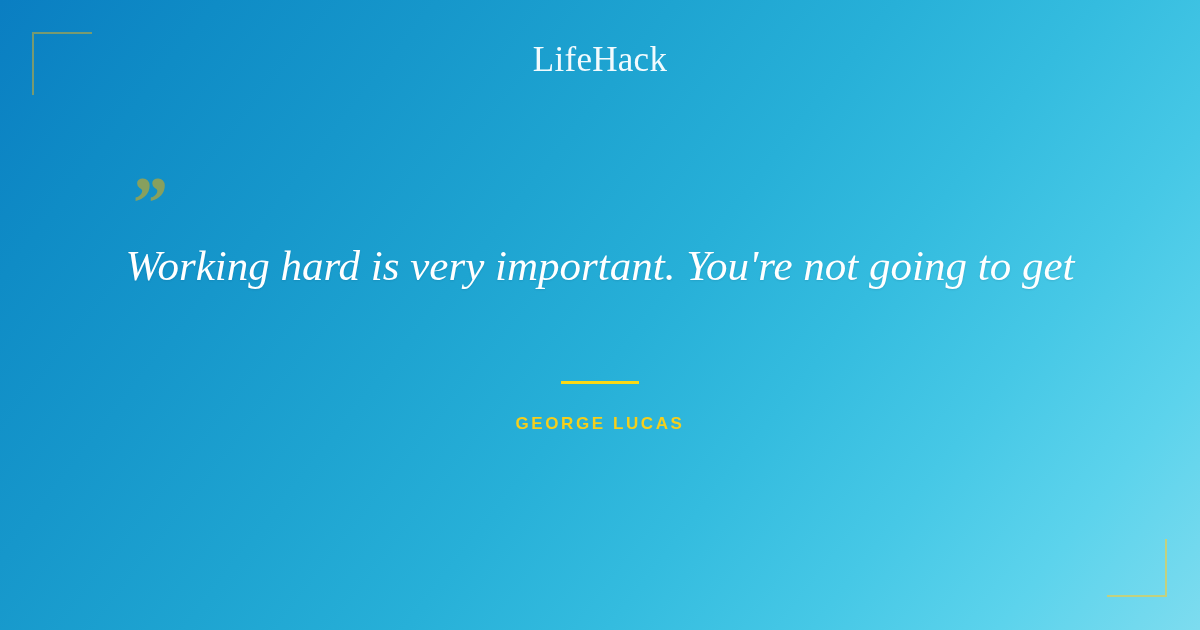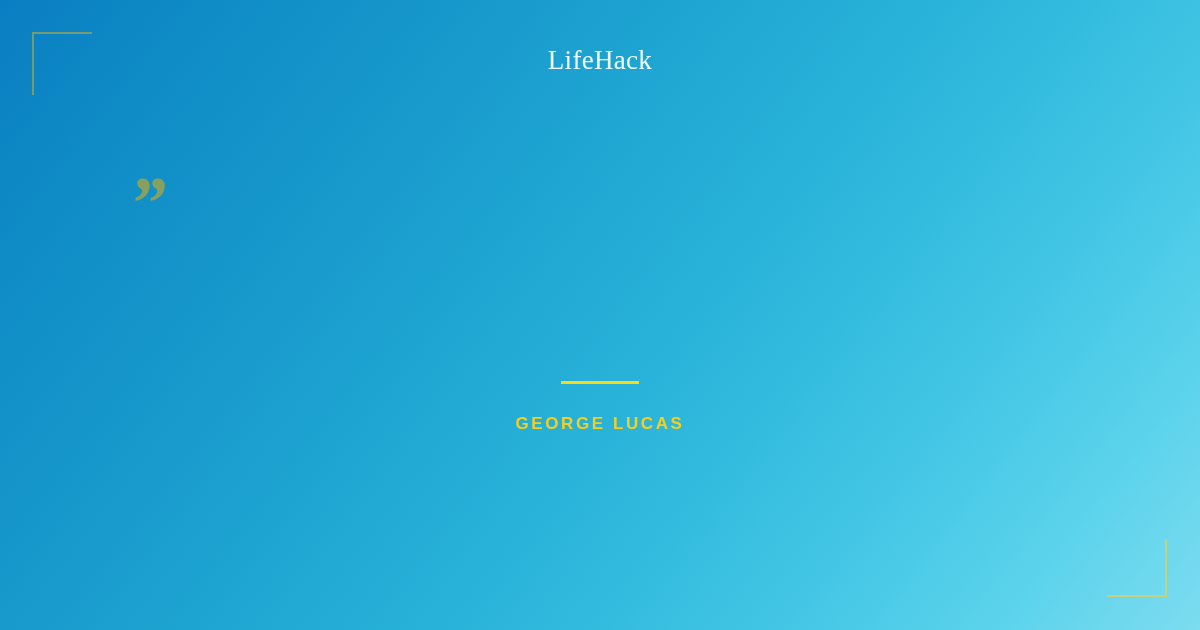--- a/index.html
+++ b/index.html
@@ -60,21 +60,21 @@
   }
 
   
   .brand {
     position: absolute;
     top: 40px;
     left: 0;
     width: 100%;
     text-align: center;
     font-family: "Liberation Serif", "DejaVu Serif", serif;
-    font-size: 27px;
+    font-size: 35px;
     line-height: 40px;
     color: #f2fbfe;
     letter-spacing: .3px;
   }
 
   
   .quote-block {
     position: absolute;
     left: 0;
     top: 160px;
@@ -141,20 +141,21 @@
   <div class="corner corner-tl"></div>
   <div class="corner corner-br"></div>
 
   <div class="brand">LifeHack</div>
 
   <div class="quote-block">
 
     <div class="quote-mark">”</div>
 
     <div class="quote-text">
+      <span class="line">Working hard is very important. You're not going to get</span>
     </div>
 
   </div>
 
   <div class="divider"></div>
 
   <div class="author">GEORGE LUCAS</div>
 
 </div>
 

